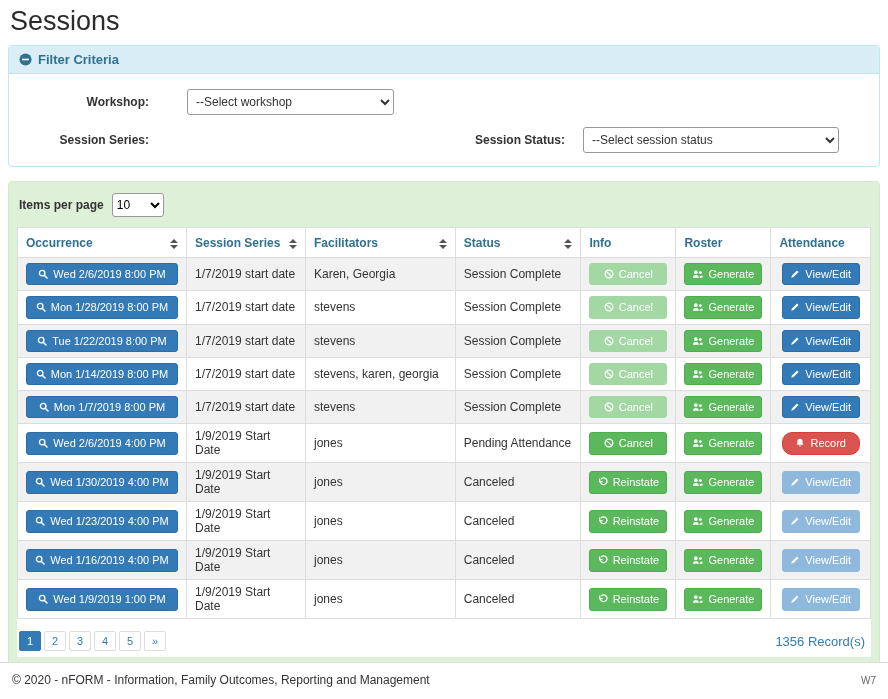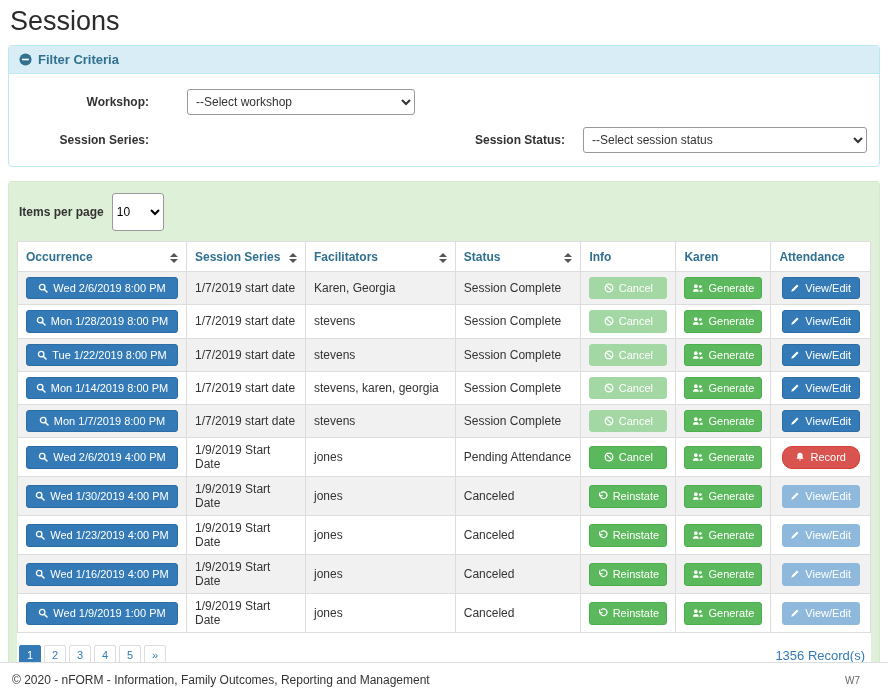--- a/index.html
+++ b/index.html
@@ -48,38 +48,38 @@
     margin-right: 38px;
     flex: none;
   }
   .field.right label { width: 96px; margin-right: 18px; }
   .field select {
     height: 26px; font-size: 12px; color: #333;
     border: 1px solid #999; border-radius: 3px;
     background: #fff; padding: 2px 4px;
     font-family: "Liberation Sans", sans-serif;
   }
-  .sel-workshop, .sel-series { width: 228px; }
-  .sel-status { width: 284px; }
+  .sel-workshop, .sel-series { width: 207px; }
+  .sel-status { width: 256px; }
 
   
   .panel-table {
     margin: 0 8px;
     background: var(--panel-green-bg, #dff0d8);
     border: 1px solid var(--panel-green-border, #d6e9c6);
     border-radius: 4px;
     padding: 8px;
   }
   .items-row {
     display: flex; align-items: center; gap: 8px;
     padding: 3px 2px 10px 2px;
     font-size: 12px; font-weight: bold; color: #333;
   }
   .items-row select {
-    width: 52px; height: 38px; font-size: 12px;
+    width: 52px; height: 24px; font-size: 12px;
     border: 1px solid #999; border-radius: 3px; background: #fff;
     font-family: "Liberation Sans", sans-serif;
   }
   .table-card { background: #a16207; }
   table.sessions {
     width: 100%; border-collapse: collapse;
     font-size: 12px; color: #333; background: #fff;
   }
   table.sessions th, table.sessions td {
     border: 1px solid #ddd;
@@ -148,21 +148,21 @@
     background: var(--primary-blue, #337ab7);
     border-color: var(--primary-blue, #337ab7);
     color: #fff;
   }
   .records { color: var(--primary-blue, #337ab7); font-size: 13px; }
 
   
   .site-footer {
     position: absolute; left: 0; right: 0; bottom: 12px;
     border-top: 1px solid #ddd;
-    margin: 0; padding: 10px 28px 0 12px;
+    margin: 0; padding: 10px 12px 0 12px;
     display: flex; justify-content: space-between; align-items: center;
     font-size: 12px; color: #333; background: #fff;
   }
   .site-footer .env { color: #666; font-size: 10px; margin-left: 20px; }
 </style>
 </head>
 <body>
 
 <h1 class="page-title">Sessions</h1>
 
@@ -219,21 +219,21 @@
               </span></th>
             <th><span>Facilitators</span><span class="sort-icon">
                 <i class="tri-up"></i>
                 <i class="tri-down"></i>
               </span></th>
             <th><span>Status</span><span class="sort-icon">
                 <i class="tri-up"></i>
                 <i class="tri-down"></i>
               </span></th>
             <th><span>Info</span></th>
-            <th><span>Karen</span></th>
+            <th><span>Roster</span></th>
             <th><span>Attendance</span></th>
           </tr>
       </thead>
       <tbody id="table-body">
           <tr>
             <td><button type="button" class="btn btn-blue btn-occurrence">
                 <span class="ico">
                   <svg width="10" height="10" viewBox="0 0 12 12">
                     <circle cx="5" cy="5" r="3.3" fill="none" stroke="currentColor" stroke-width="1.6"></circle>
                     <line x1="7.5" y1="7.5" x2="10.8" y2="10.8" stroke="currentColor" stroke-width="1.8" stroke-linecap="round"></line>

